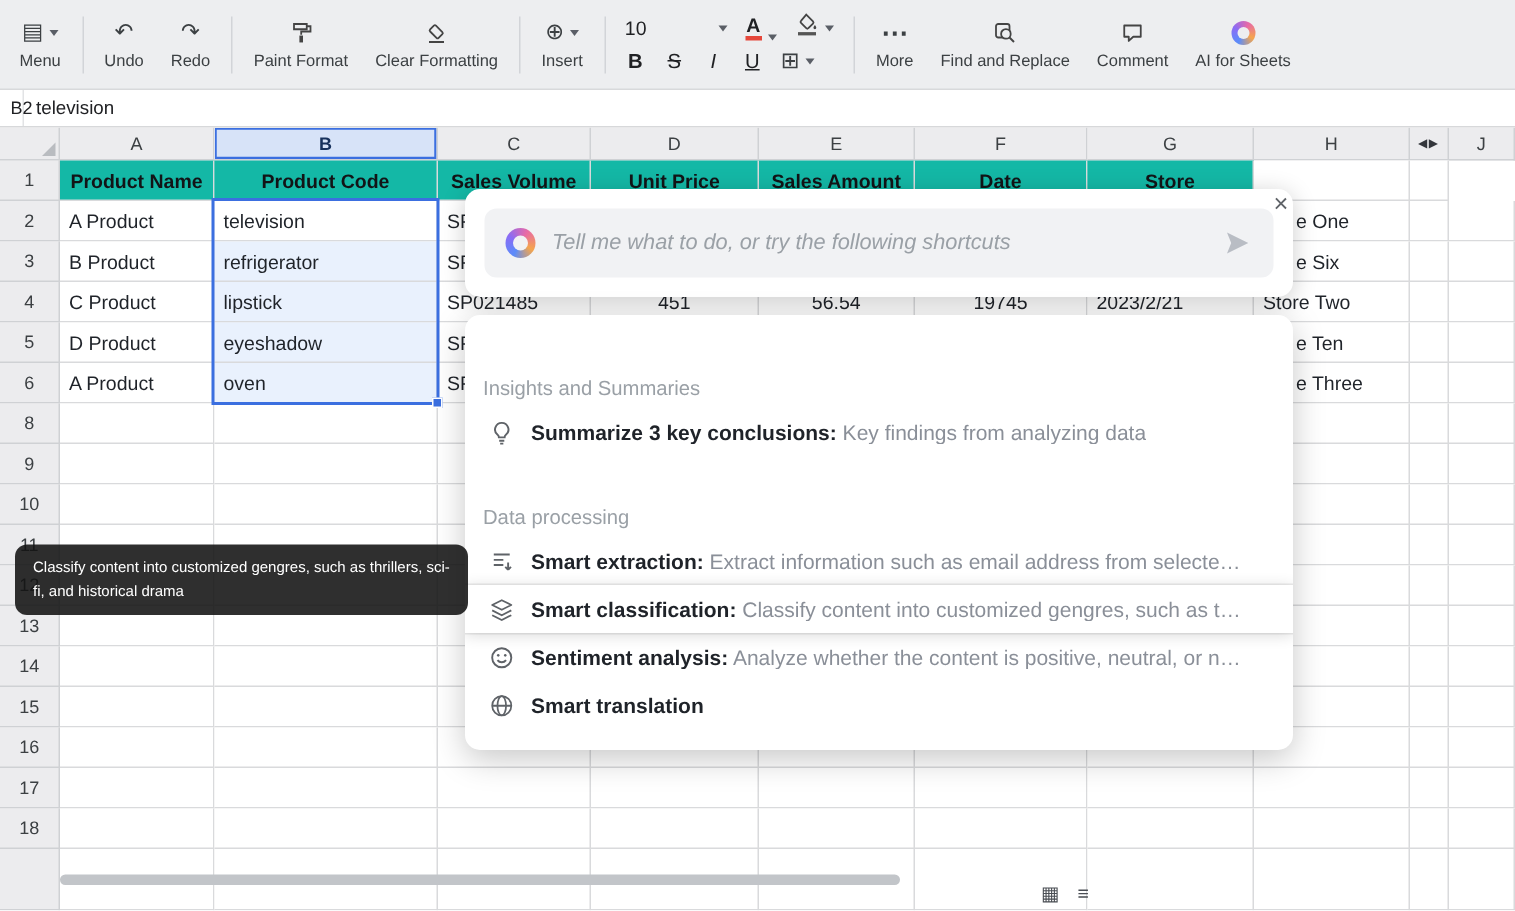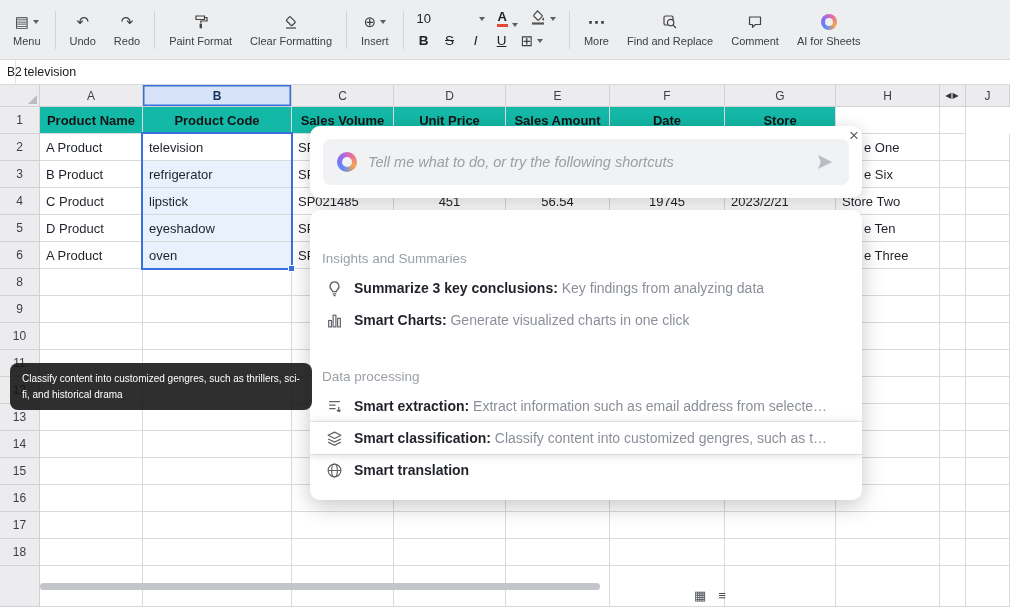--- a/index.html
+++ b/index.html
@@ -509,30 +509,20 @@
       <div class="ai-item">
         <span class="ai-ic">
           <svg width="17" height="17" viewBox="0 0 16 16">
             <path d="M8 1.8a4.2 4.2 0 0 1 2.6 7.5c-.5.4-.8 1-.8 1.6H6.2c0-.6-.3-1.2-.8-1.6A4.2 4.2 0 0 1 8 1.8z" fill="none" stroke="#5f6368" stroke-width="1.2"></path>
             <line x1="6.4" y1="13" x2="9.6" y2="13" stroke="#5f6368" stroke-width="1.2"></line>
             <line x1="7" y1="14.8" x2="9" y2="14.8" stroke="#5f6368" stroke-width="1.2"></line>
           </svg>
         </span>
         <span class="ai-tx"><span class="t">Summarize 3 key conclusions:</span><span class="d"> Key findings from analyzing data</span></span>
       </div>
-      <div class="ai-item">
-        <span class="ai-ic">
-          <svg width="17" height="17" viewBox="0 0 16 16">
-            <rect x="2.5" y="8" width="2.6" height="6" fill="none" stroke="#5f6368" stroke-width="1.1"></rect>
-            <rect x="6.7" y="3" width="2.6" height="11" fill="none" stroke="#5f6368" stroke-width="1.1"></rect>
-            <rect x="10.9" y="6" width="2.6" height="8" fill="none" stroke="#5f6368" stroke-width="1.1"></rect>
-          </svg>
-        </span>
-        <span class="ai-tx"><span class="t">Smart Charts:</span><span class="d"> Generate visualized charts in one click</span></span>
-      </div>
       <div class="section-title">Data processing</div>
       <div class="ai-item">
         <span class="ai-ic">
           <svg width="17" height="17" viewBox="0 0 16 16">
             <path d="M3 3.5h10M3 6.8h6M3 10h6" fill="none" stroke="#5f6368" stroke-width="1.2"></path>
             <path d="M12 8.5v4.5m0 0-1.8-1.8M12 13l1.8-1.8" fill="none" stroke="#5f6368" stroke-width="1.2"></path>
           </svg>
         </span>
         <span class="ai-tx"><span class="t">Smart extraction:</span><span class="d"> Extract information such as email address from selecte…</span></span>
       </div>
@@ -542,20 +532,31 @@
             <path d="M8 2l6 3-6 3-6-3z" fill="none" stroke="#5f6368" stroke-width="1.1" stroke-linejoin="round"></path>
             <path d="M2 8.4l6 3 6-3" fill="none" stroke="#5f6368" stroke-width="1.1"></path>
             <path d="M2 11.4l6 3 6-3" fill="none" stroke="#5f6368" stroke-width="1.1"></path>
           </svg>
         </span>
         <span class="ai-tx"><span class="t">Smart classification:</span><span class="d"> Classify content into customized gengres, such as t…</span></span>
       </div>
       <div class="ai-item">
         <span class="ai-ic">
           <svg width="17" height="17" viewBox="0 0 16 16">
+            <circle cx="8" cy="8" r="6" fill="none" stroke="#5f6368" stroke-width="1.2"></circle>
+            <circle cx="5.8" cy="6.5" r=".8" fill="#5f6368"></circle>
+            <circle cx="10.2" cy="6.5" r=".8" fill="#5f6368"></circle>
+            <path d="M5.3 9.5a3.4 3.4 0 0 0 5.4 0" fill="none" stroke="#5f6368" stroke-width="1.2"></path>
+          </svg>
+        </span>
+        <span class="ai-tx"><span class="t">Sentiment analysis:</span><span class="d"> Analyze whether the content is positive, neutral, or n…</span></span>
+      </div>
+      <div class="ai-item">
+        <span class="ai-ic">
+          <svg width="17" height="17" viewBox="0 0 16 16">
             <circle cx="8" cy="8" r="6" fill="none" stroke="#5f6368" stroke-width="1.1"></circle>
             <ellipse cx="8" cy="8" rx="2.7" ry="6" fill="none" stroke="#5f6368" stroke-width="1.1"></ellipse>
             <line x1="2" y1="8" x2="14" y2="8" stroke="#5f6368" stroke-width="1.1"></line>
           </svg>
         </span>
         <span class="ai-tx"><span class="t">Smart translation</span><span class="d"></span></span>
       </div>
       <div class="section-title">Content creation</div>
     </div>
 

